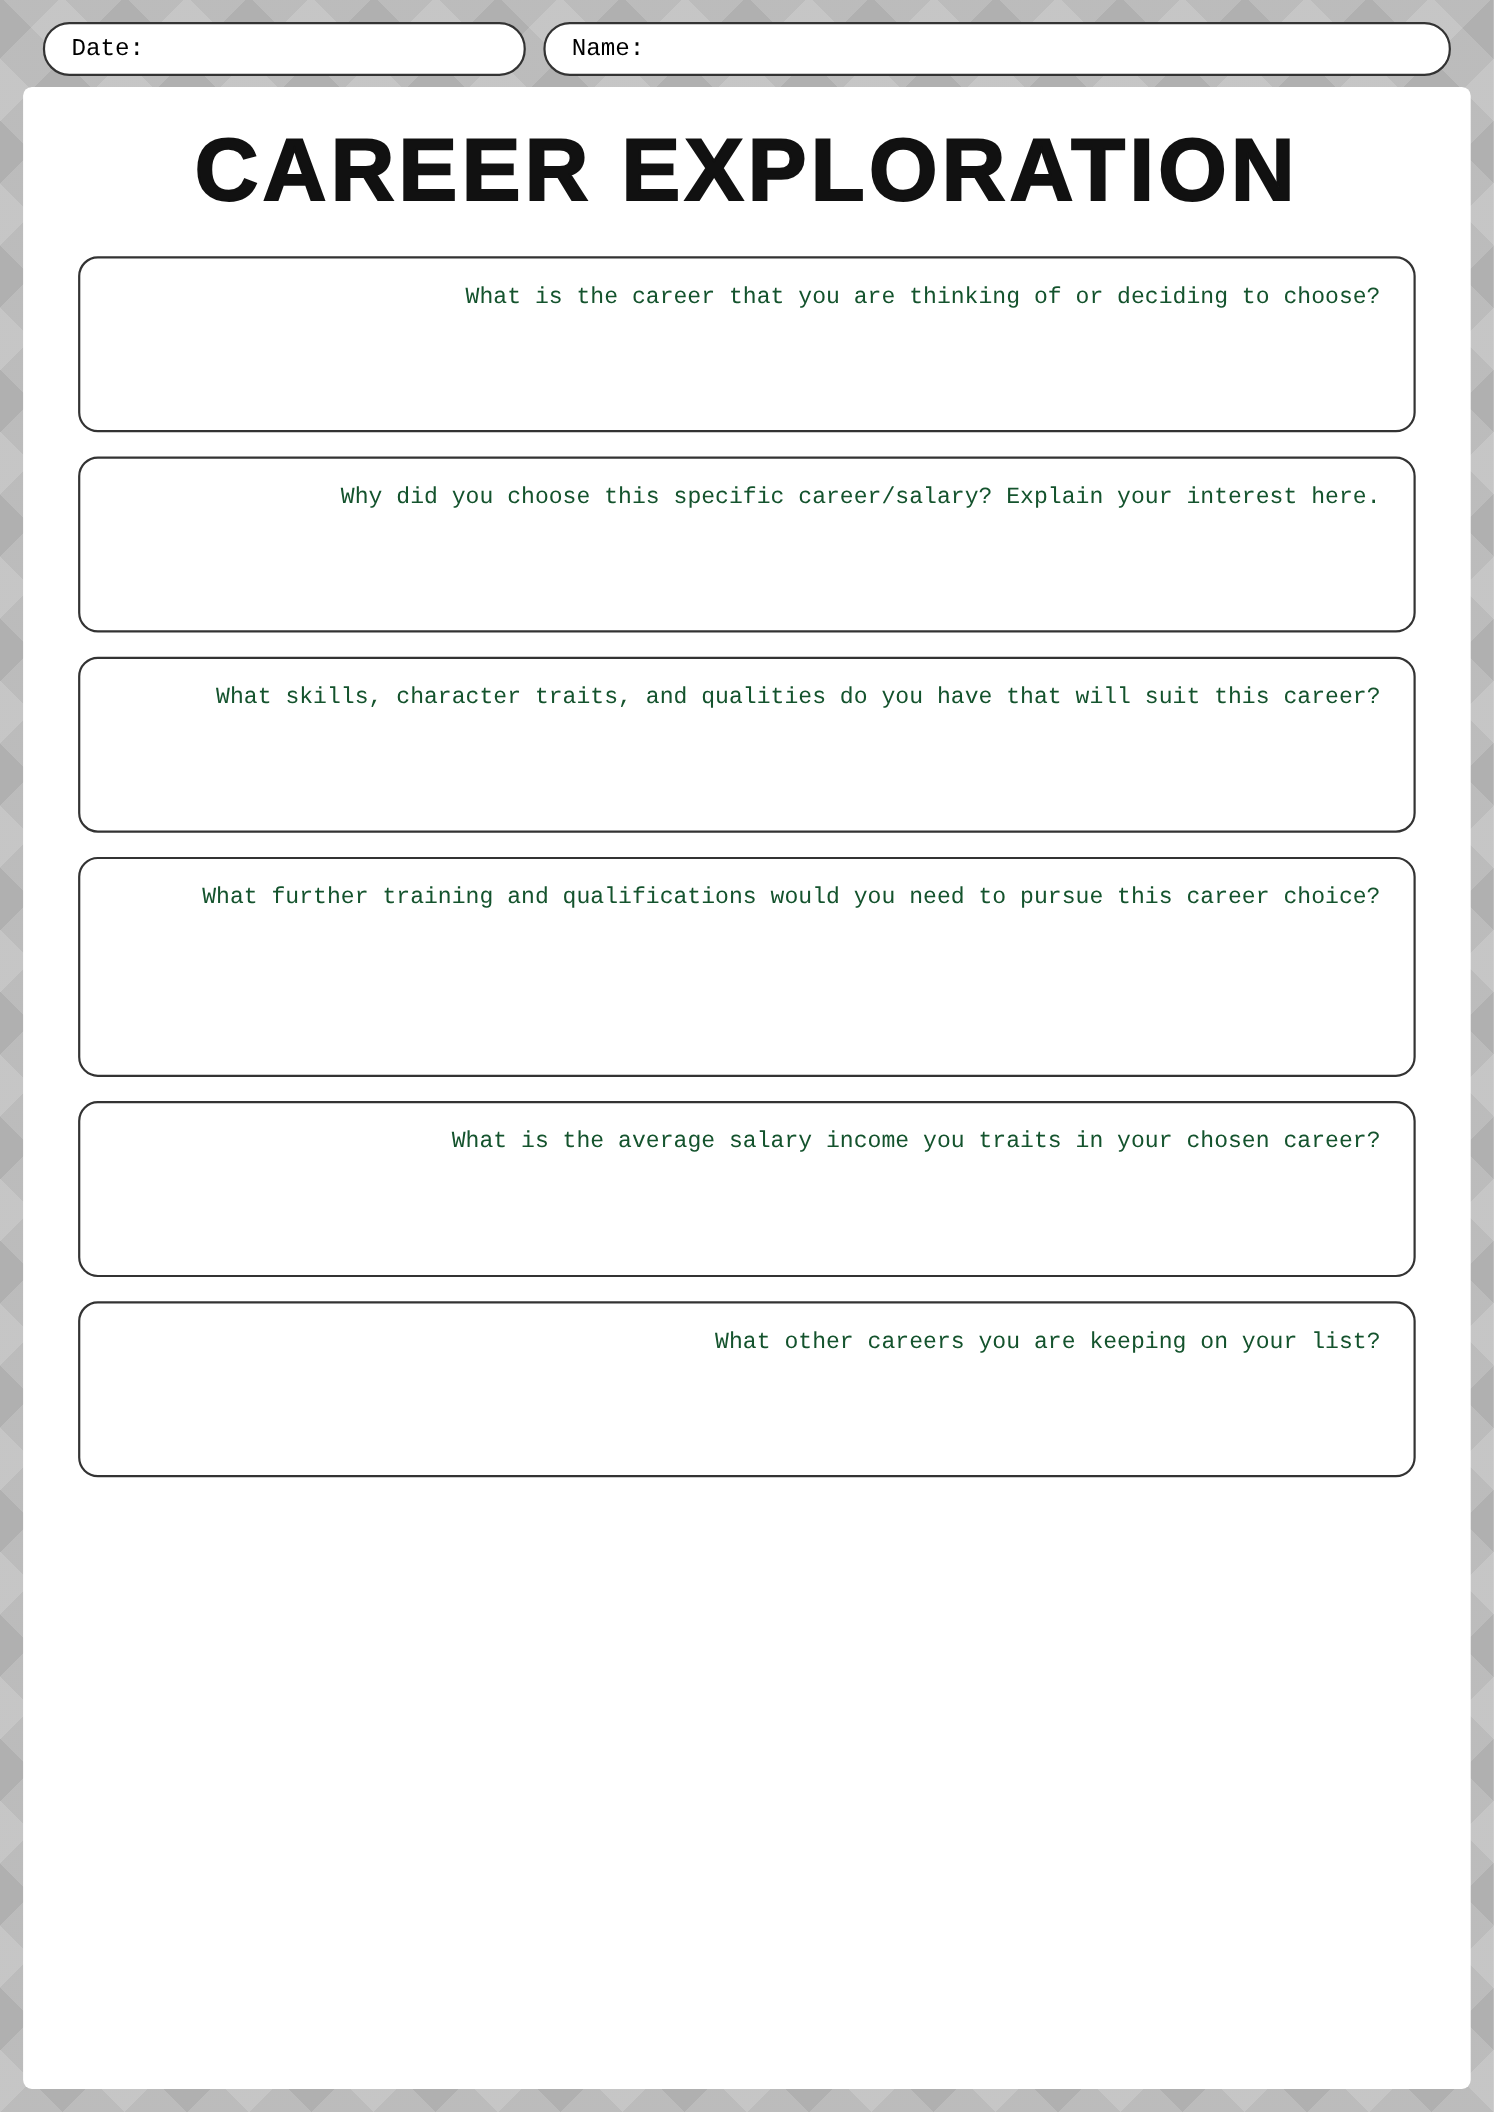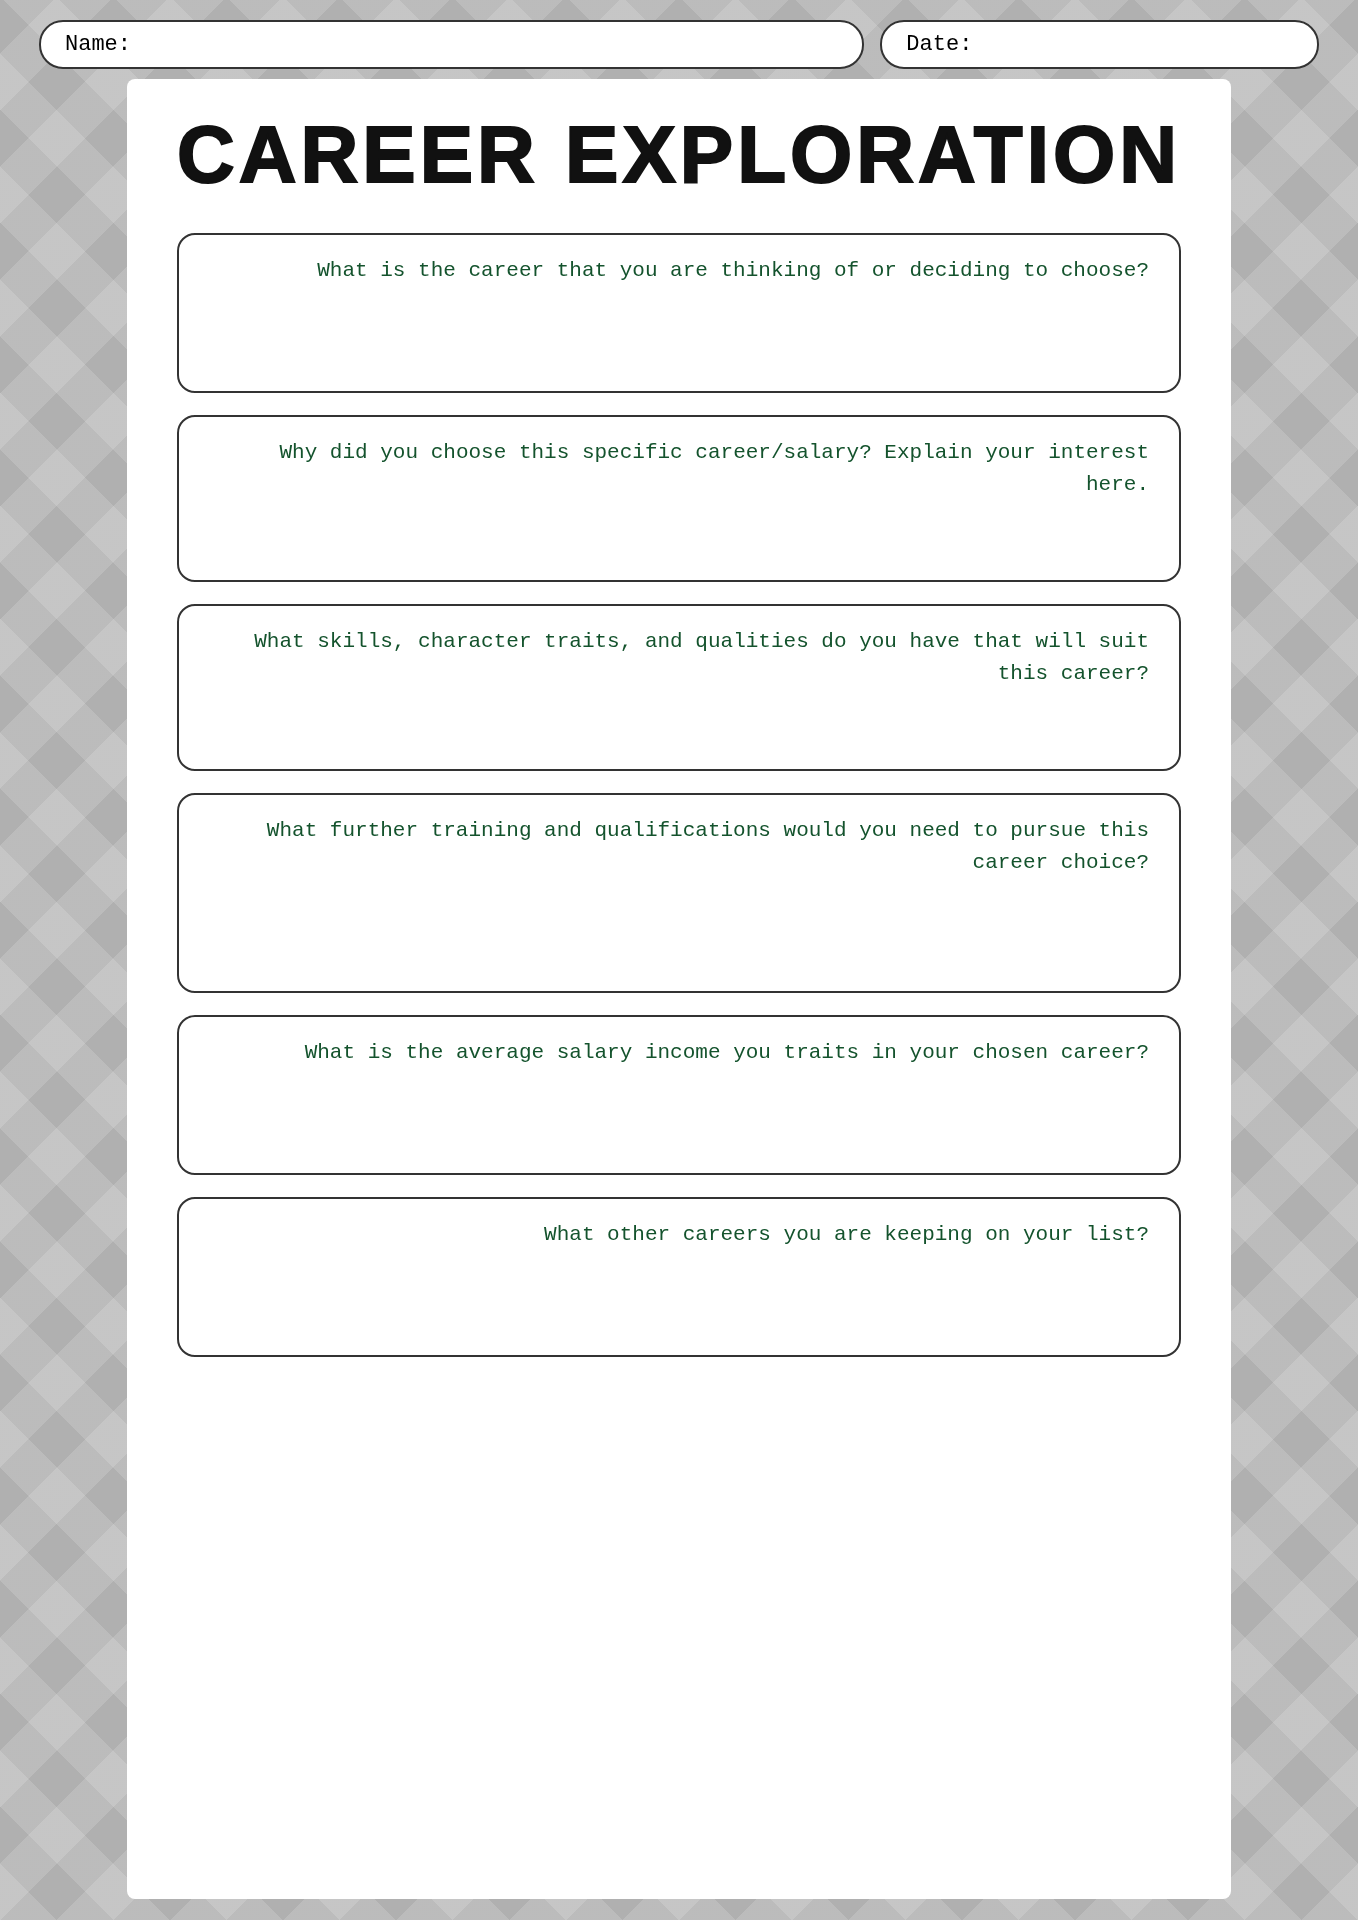--- a/index.html
+++ b/index.html
@@ -53,21 +53,21 @@
     .header-field.name {
       flex: 2;
     }
 
     .header-field.date {
       flex: 1;
     }
 
     .main-card {
       background: white;
-      width: 1104px;
+      width: 1316px;
       min-height: 1820px;
       border-radius: 8px;
       padding: 30px 50px 40px 50px;
       display: flex;
       flex-direction: column;
       align-items: center;
       gap: 22px;
     }
 
     .page-title {
@@ -104,25 +104,25 @@
       font-size: 21px;
       color: #14532d;
       line-height: 1.5;
       text-align: right;
     }
   </style>
 </head>
 <body>
 
 <div class="header-bar">
+  <div class="header-field date">
+    <span>Date:</span>
+  </div>
   <div class="header-field name">
     <span>Name:</span>
-  </div>
-  <div class="header-field date">
-    <span>Date:</span>
   </div>
 </div>
 
 <div class="main-card">
 
   <h1 class="page-title">Career Exploration</h1>
 
   <div class="question-box">
     <span class="question-text">What is the career that you are thinking of or deciding to choose?</span>
   </div>

